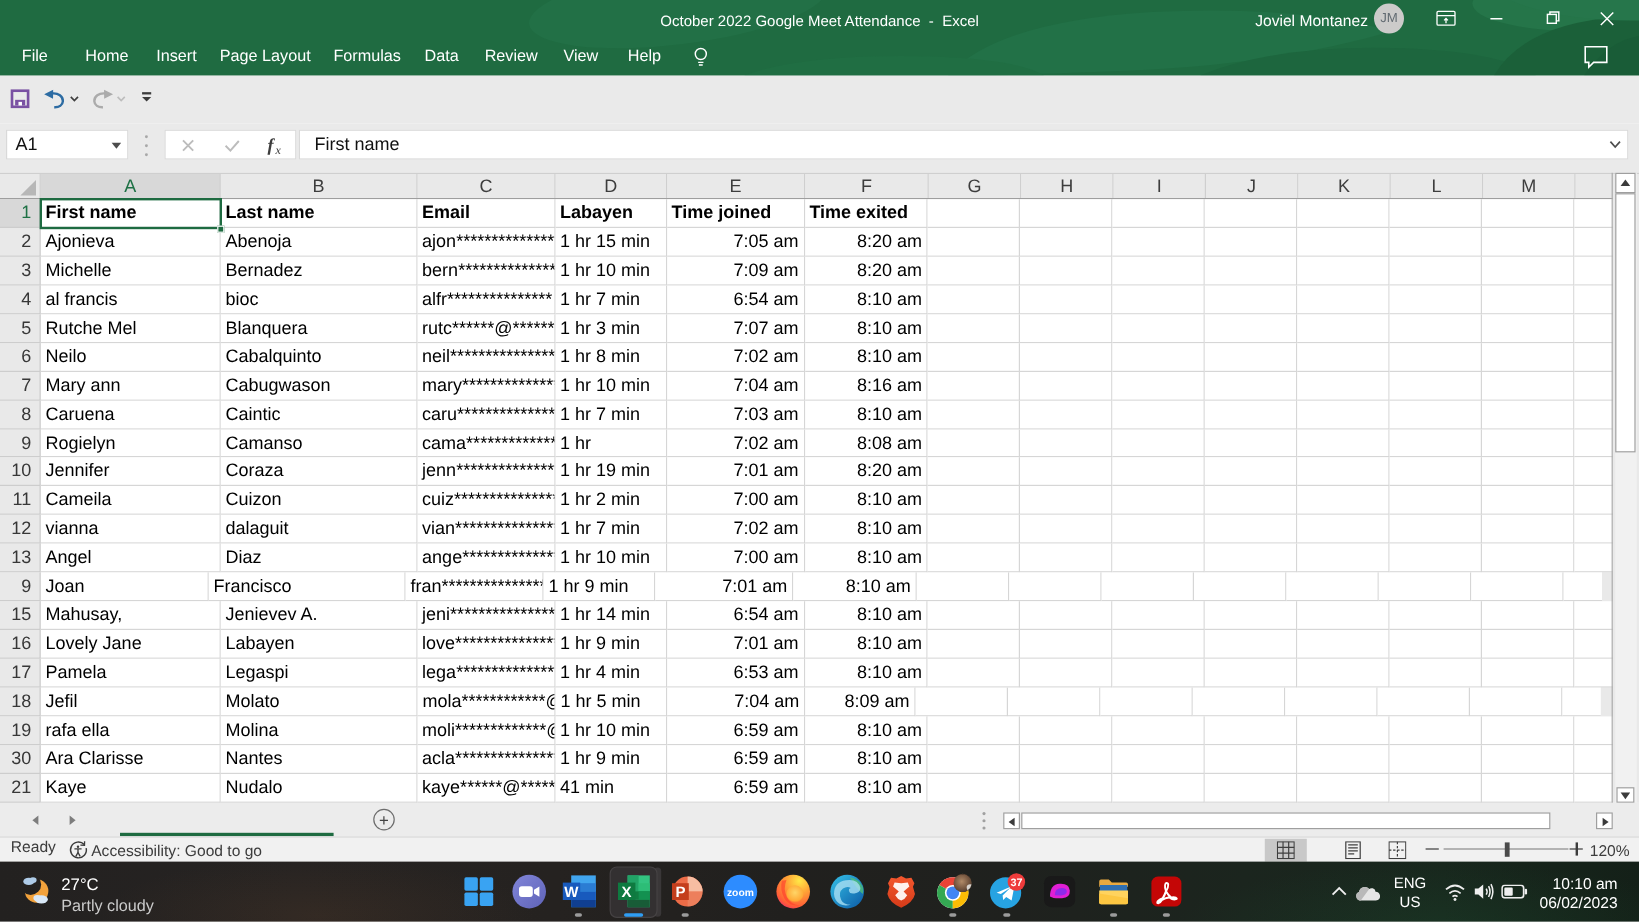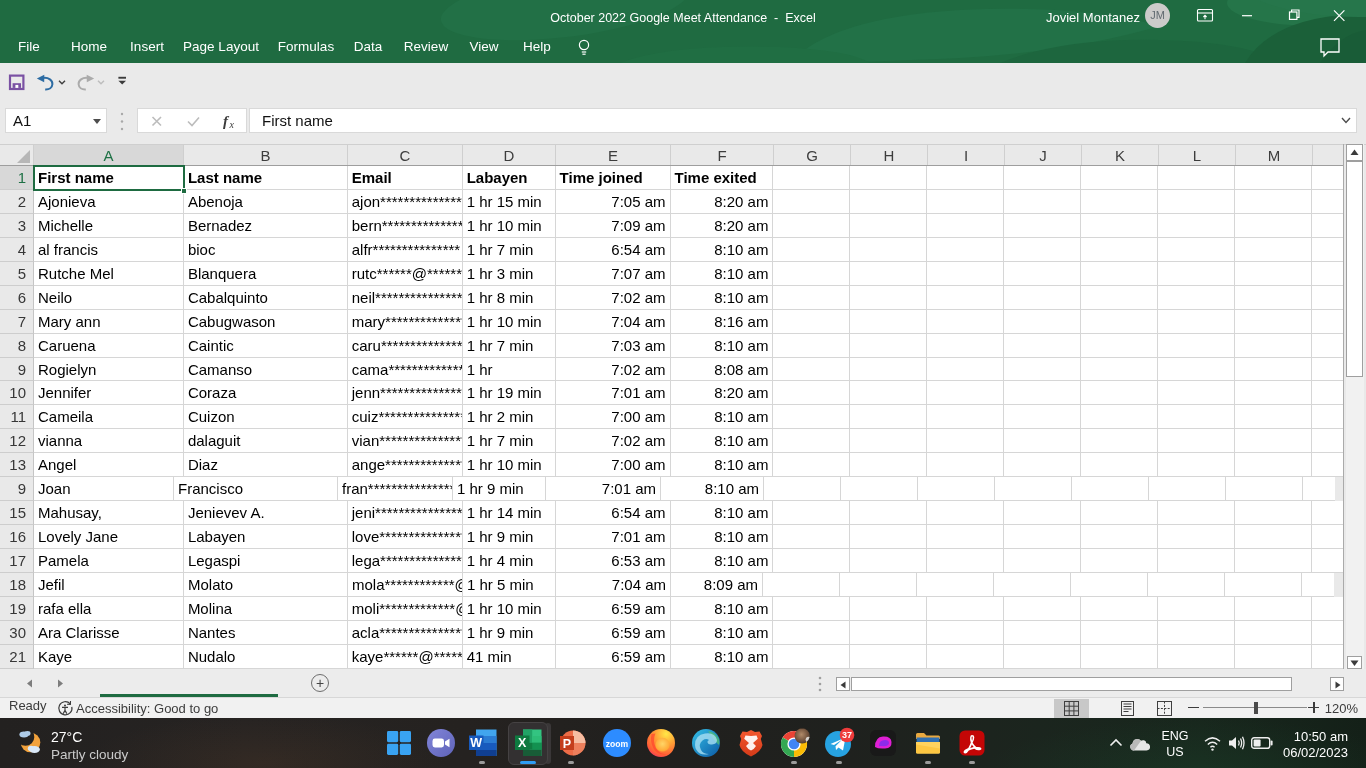--- a/index.html
+++ b/index.html
@@ -787,15 +787,15 @@
 <path d="M11.5 5.5 Q13 8 11.5 10.5"></path>
         <path d="M13.5 3.5 Q15.8 8 13.5 12.5"></path>
         <path d="M15.5 1.8 Q18.5 8 15.5 14.2"></path>
 </g>
     </svg>
 <svg class="abs" style="left:1251px;top:19px" width="22" height="12" viewBox="0 0 22 12">
 <rect x="0.7" y="0.7" width="18" height="10.6" rx="2.4" fill="none" stroke="#eee" stroke-width="1.4"></rect>
 <rect x="19.6" y="3.6" width="2" height="4.8" rx="1" fill="#eee"></rect>
 <rect x="2.6" y="2.6" width="7" height="6.8" rx="1" fill="#eee"></rect>
 </svg>
-<div class="tray" style="left:1240px;top:11px;width:108px;text-align:right">10:50 am</div>
+<div class="tray" style="left:1240px;top:11px;width:108px;text-align:right">10:10 am</div>
 <div class="tray" style="left:1240px;top:27px;width:108px;text-align:right">06/02/2023</div>
 
 </div>
 </body></html>

